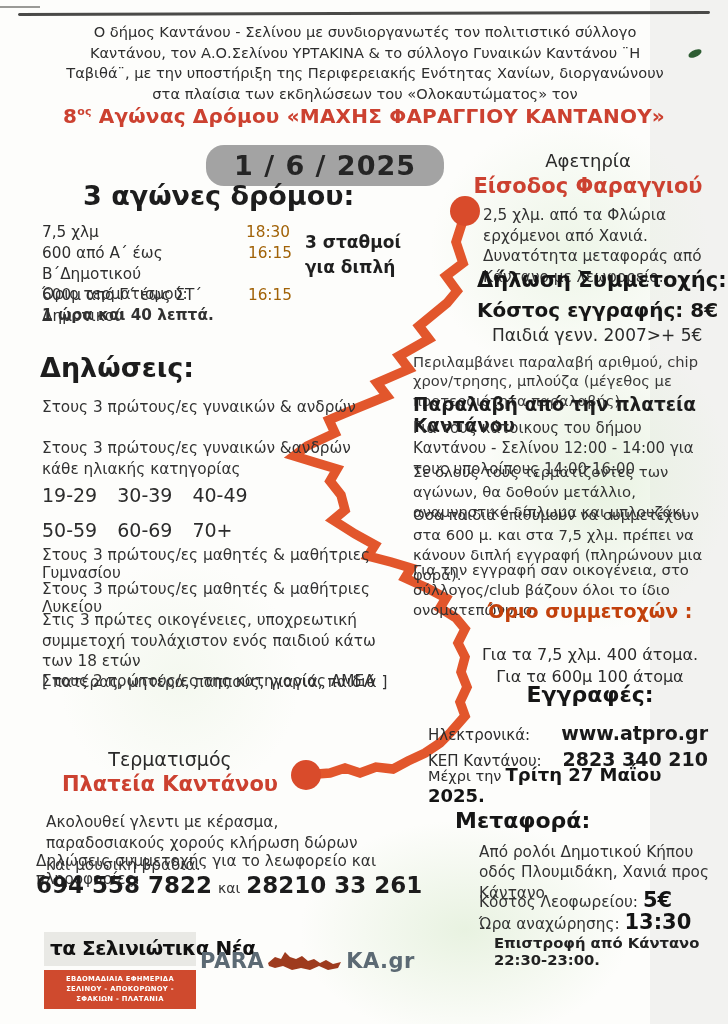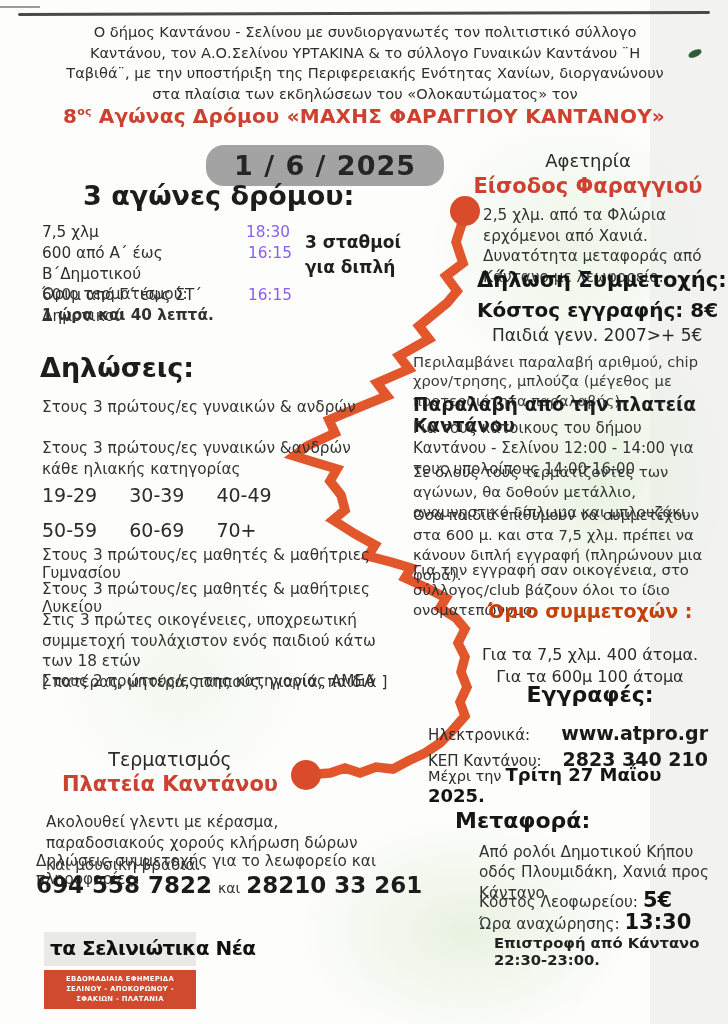--- a/index.html
+++ b/index.html
@@ -32,28 +32,28 @@
   .datebox{left:50%;top:145px;transform:translateX(-50%);background:#a3a3a3;border-radius:18px;padding:5px 28px;font-size:27px;font-weight:bold;color:#252525;letter-spacing:1px;}
 
   
   .route-layer{position:absolute;left:0;top:0;width:728px;height:1024px;z-index:0;}
   .txt{z-index:2;}
 
   
   .races-head{left:40px;top:180px;width:330px;font-size:27px;font-weight:bold;color:#1d1d1d;margin-left:43px;}
   .race-rows{left:42px;top:222px;width:250px;font-size:15.3px;line-height:1.38;color:#2e2e2e;}
   .race-row{display:flex;justify-content:space-between;}
-  .race-time{width:46px;text-align:left;color:#8b5cf6;}
+  .race-time{width:46px;text-align:left;color:#a16207;}
   .water-note{left:305px;top:230px;width:110px;font-size:17px;font-weight:bold;line-height:1.45;color:#1f1f1f;}
   .limit{left:42px;top:284px;width:260px;font-size:15.3px;line-height:1.4;}
   .awards-head{left:40px;top:352px;width:300px;font-size:27px;font-weight:bold;color:#1d1d1d;}
   .aw1{left:42px;top:398px;width:330px;font-size:15.3px;}
   .aw2{left:42px;top:438px;width:320px;font-size:15.3px;line-height:1.4;}
   .ages{left:42px;top:484px;width:300px;font-size:19px;color:#2c2c2c;}
-  .ages .row{display:flex;gap:32px;margin-bottom:13px;}
+  .ages .row{display:flex;gap:20px;margin-bottom:13px;}
   .aw3{left:42px;top:546px;width:360px;font-size:15.3px;}
   .aw4{left:42px;top:580px;width:360px;font-size:15.3px;}
   .aw5{left:42px;top:610px;width:350px;font-size:15.3px;line-height:1.35;}
   .aw6{left:42px;top:672px;width:340px;font-size:15.3px;}
 
   .finish-block{left:40px;top:748px;width:260px;text-align:center;}
   .finish-label{font-size:19px;color:#2a2a2a;}
   .finish-name{font-size:21px;font-weight:bold;color:#cc4130;margin-top:2px;}
   .party{left:46px;top:812px;width:340px;font-size:15.3px;line-height:1.4;text-align:left;}
   .info-label{left:36px;top:852px;width:380px;font-size:15.3px;}
@@ -183,20 +183,27 @@
   <div class="abs txt party">Ακολουθεί γλεντι με κέρασμα, παραδοσιακούς χορούς κλήρωση δώρων και μουσική βραδιά.</div>
   <div class="abs txt info-label">Δηλώσεις συμμετοχής για το λεωφορείο και πληροφορίες:</div>
   <div class="abs txt phones">
     <span>694 558 7822</span><span class="and">και</span><span>28210 33 261</span>
   </div>
 
   <div class="abs txt np-logo">
     <div class="np-title">τα Σελινιώτικα Νέα</div>
     <div class="np-strip">ΕΒΔΟΜΑΔΙΑΙΑ ΕΦΗΜΕΡΙΔΑ ΣΕΛΙΝΟΥ - ΑΠΟΚΟΡΩΝΟΥ - ΣΦΑΚΙΩΝ - ΠΛΑΤΑΝΙΑ</div>
   </div>
+  <div class="abs txt paraka">
+    <span class="ptxt">PARA</span>
+    <svg width="78" height="26" viewBox="0 0 78 26">
+      <polygon points="2,15 9,9 15,11 19,4 24,9 30,11 36,8 42,13 48,11 54,15 60,12 67,16 75,14 72,20 62,22 53,18 44,22 35,20 26,22 17,18 9,20 3,18" fill="#9e3b1e"></polygon>
+    </svg>
+    <span class="ptxt">KA.gr</span>
+  </div>
 
   <div class="abs txt start-block">
     <div class="start-label">Αφετηρία</div>
     <div class="start-name">Είσοδος Φαραγγιού</div>
   </div>
   <div class="abs txt start-desc">2,5 χλμ. από τα Φλώρια ερχόμενοι από Χανιά. Δυνατότητα μεταφοράς  από Κάντανο με λεωφορείο.</div>
 
   <div class="abs txt reg-head">Δήλωση Συμμετοχής:</div>
   <div class="abs txt reg-cost">Κόστος εγγραφής: 8€</div>
   <div class="abs txt reg-kids">Παιδιά γενν. 2007&gt;+ 5€</div>

